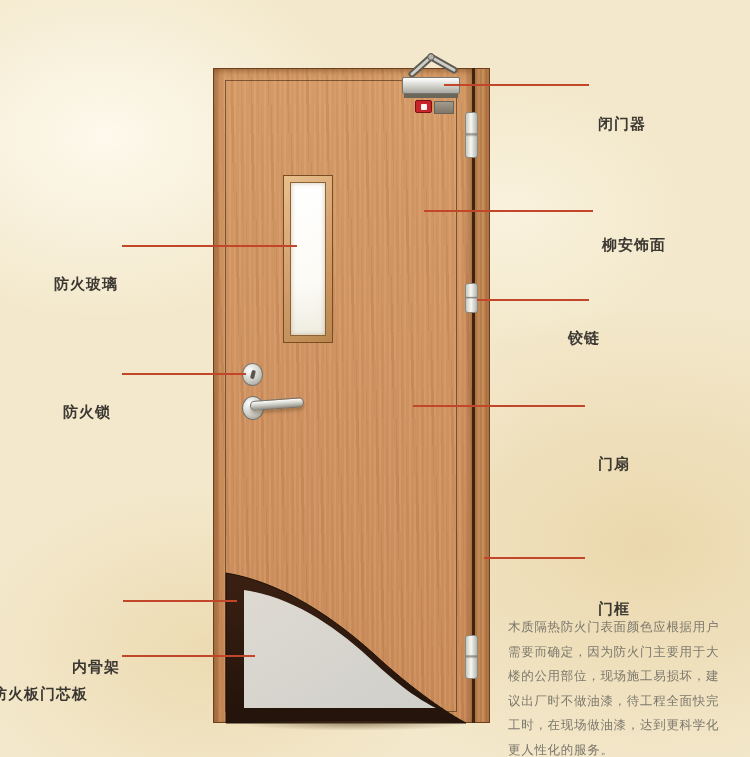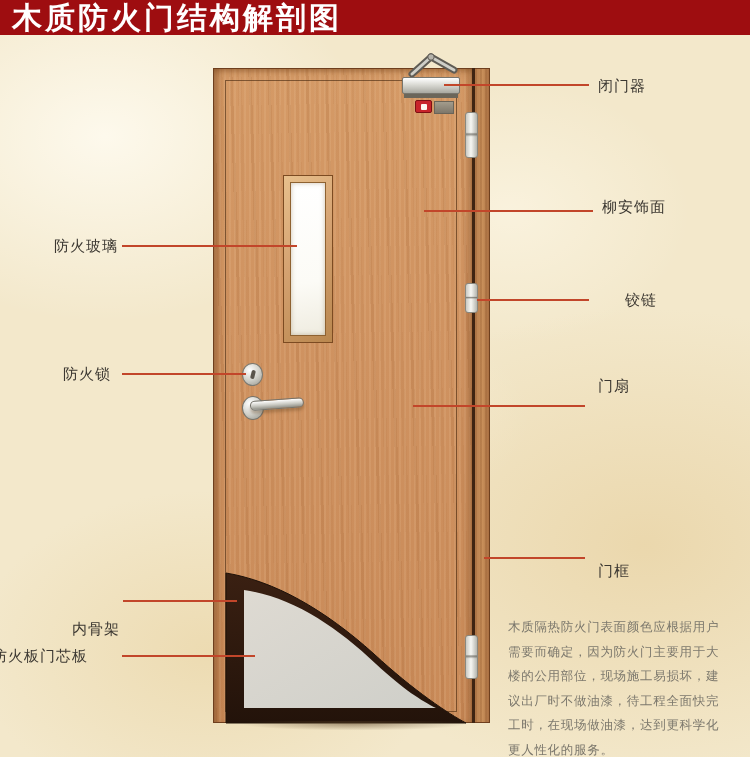--- a/index.html
+++ b/index.html
@@ -82,35 +82,32 @@
   .hinge{position:absolute;left:465px;width:13px;box-sizing:border-box;border:1px solid #8A887F;
     border-radius:3px;
     background:
       linear-gradient(180deg, rgba(0,0,0,0) 44%, rgba(90,88,80,.65) 48%, rgba(0,0,0,0) 54%),
       linear-gradient(90deg,#C9C9C2,#F7F7F3 45%,#B5B5AE);}
   .hinge.h1{top:112px;height:46px;} .hinge.h2{top:283px;height:30px;} .hinge.h3{top:635px;height:44px;}
   .door-shadow{position:absolute;left:202px;top:721px;width:304px;height:16px;
     background:radial-gradient(ellipse 52% 58% at 50% 18%, rgba(95,70,40,.5), rgba(95,70,40,0) 72%);}
   
   .leader{position:absolute;height:2px;background:var(--leader-line);}
-  .callout{position:absolute;color:var(--label-text);font-size:15px;font-weight:normal;
-    letter-spacing:1px;line-height:16px;white-space:nowrap;}
+  .callout{position:absolute;color:var(--label-text);font-size:15px;font-weight:bold;
+    letter-spacing:1px;line-height:16px;white-space:nowrap;margin-top:38px;}
   .callout.left{text-align:left;}
   
   .note{position:absolute;left:508px;top:615px;width:218px;color:var(--note-text);
     font-size:12.5px;line-height:24.5px;letter-spacing:.7px;text-align:left;}
 </style>
 </head>
 <body>
 
 <div class="stage">
 
-  <div class="banner">
-    <span class="banner-title">木质防火门结构解剖图</span>
-  </div>
 
   <div class="leaf">
     <div class="leaf-outline"></div>
 
     <svg class="cutaway" width="259" height="160" viewBox="0 0 259 160">
       <defs>
         <linearGradient id="coreGrad" x1="0" y1="0" x2="1" y2="1">
           <stop offset="0" stop-color="#DEDAD2"></stop>
             <stop offset="1" stop-color="#CFCFC9"></stop>
         </linearGradient>
@@ -161,19 +158,19 @@
   <div class="leader" style="left:413px;top:405px;width:172px;"></div>
   <div class="leader" style="left:484px;top:557px;width:101px;"></div>
 
   <div class="callout left" style="right:632px;top:238px;">防火玻璃</div>
   <div class="callout left" style="right:639px;top:366px;">防火锁</div>
   <div class="callout left" style="right:630px;top:621px;">内骨架</div>
   <div class="callout left" style="right:662px;top:648px;">防火板门芯板</div>
 
   <div class="callout" style="left:598px;top:78px;">闭门器</div>
   <div class="callout" style="left:602px;top:199px;">柳安饰面</div>
-  <div class="callout" style="left:625px;top:292px;">铰链</div>
-  <div class="callout" style="left:598px;top:378px;">门扇</div>
+  <div class="callout" style="left:568px;top:292px;">铰链</div>
+  <div class="callout" style="left:598px;top:418px;">门扇</div>
   <div class="callout" style="left:598px;top:563px;">门框</div>
 
   <div class="note">木质隔热防火门表面颜色应根据用户需要而确定，因为防火门主要用于大楼的公用部位，现场施工易损坏，建议出厂时不做油漆，待工程全面快完工时，在现场做油漆，达到更科学化更人性化的服务。</div>
 
 </div>
 
 </body></html>

